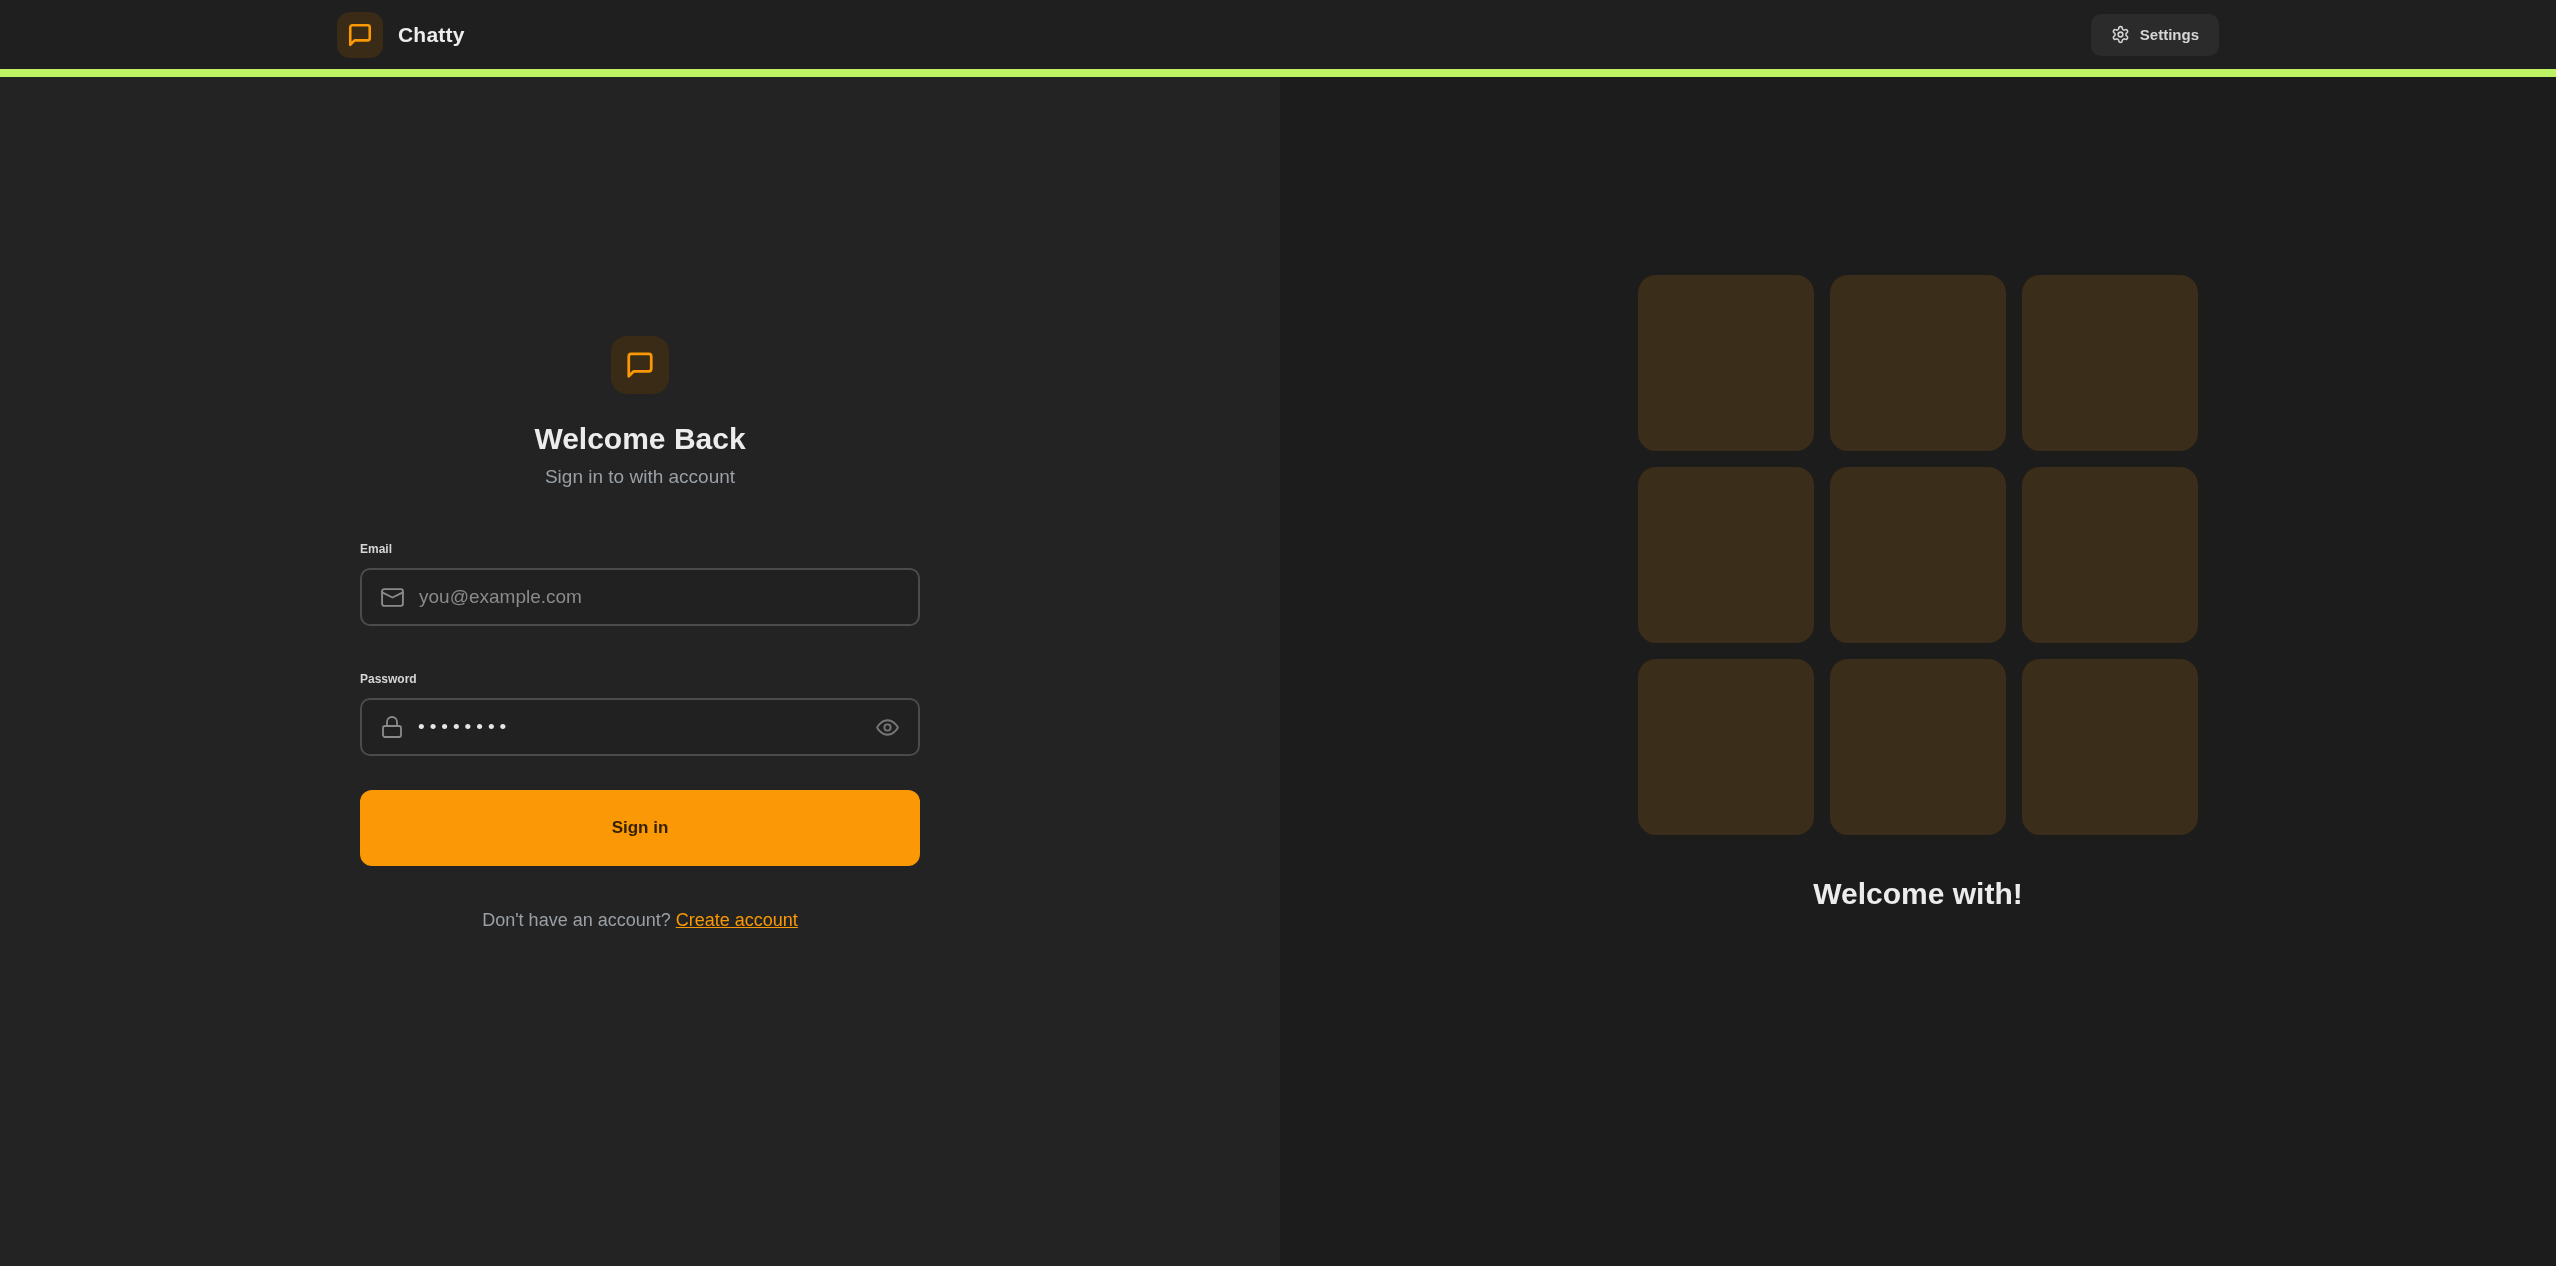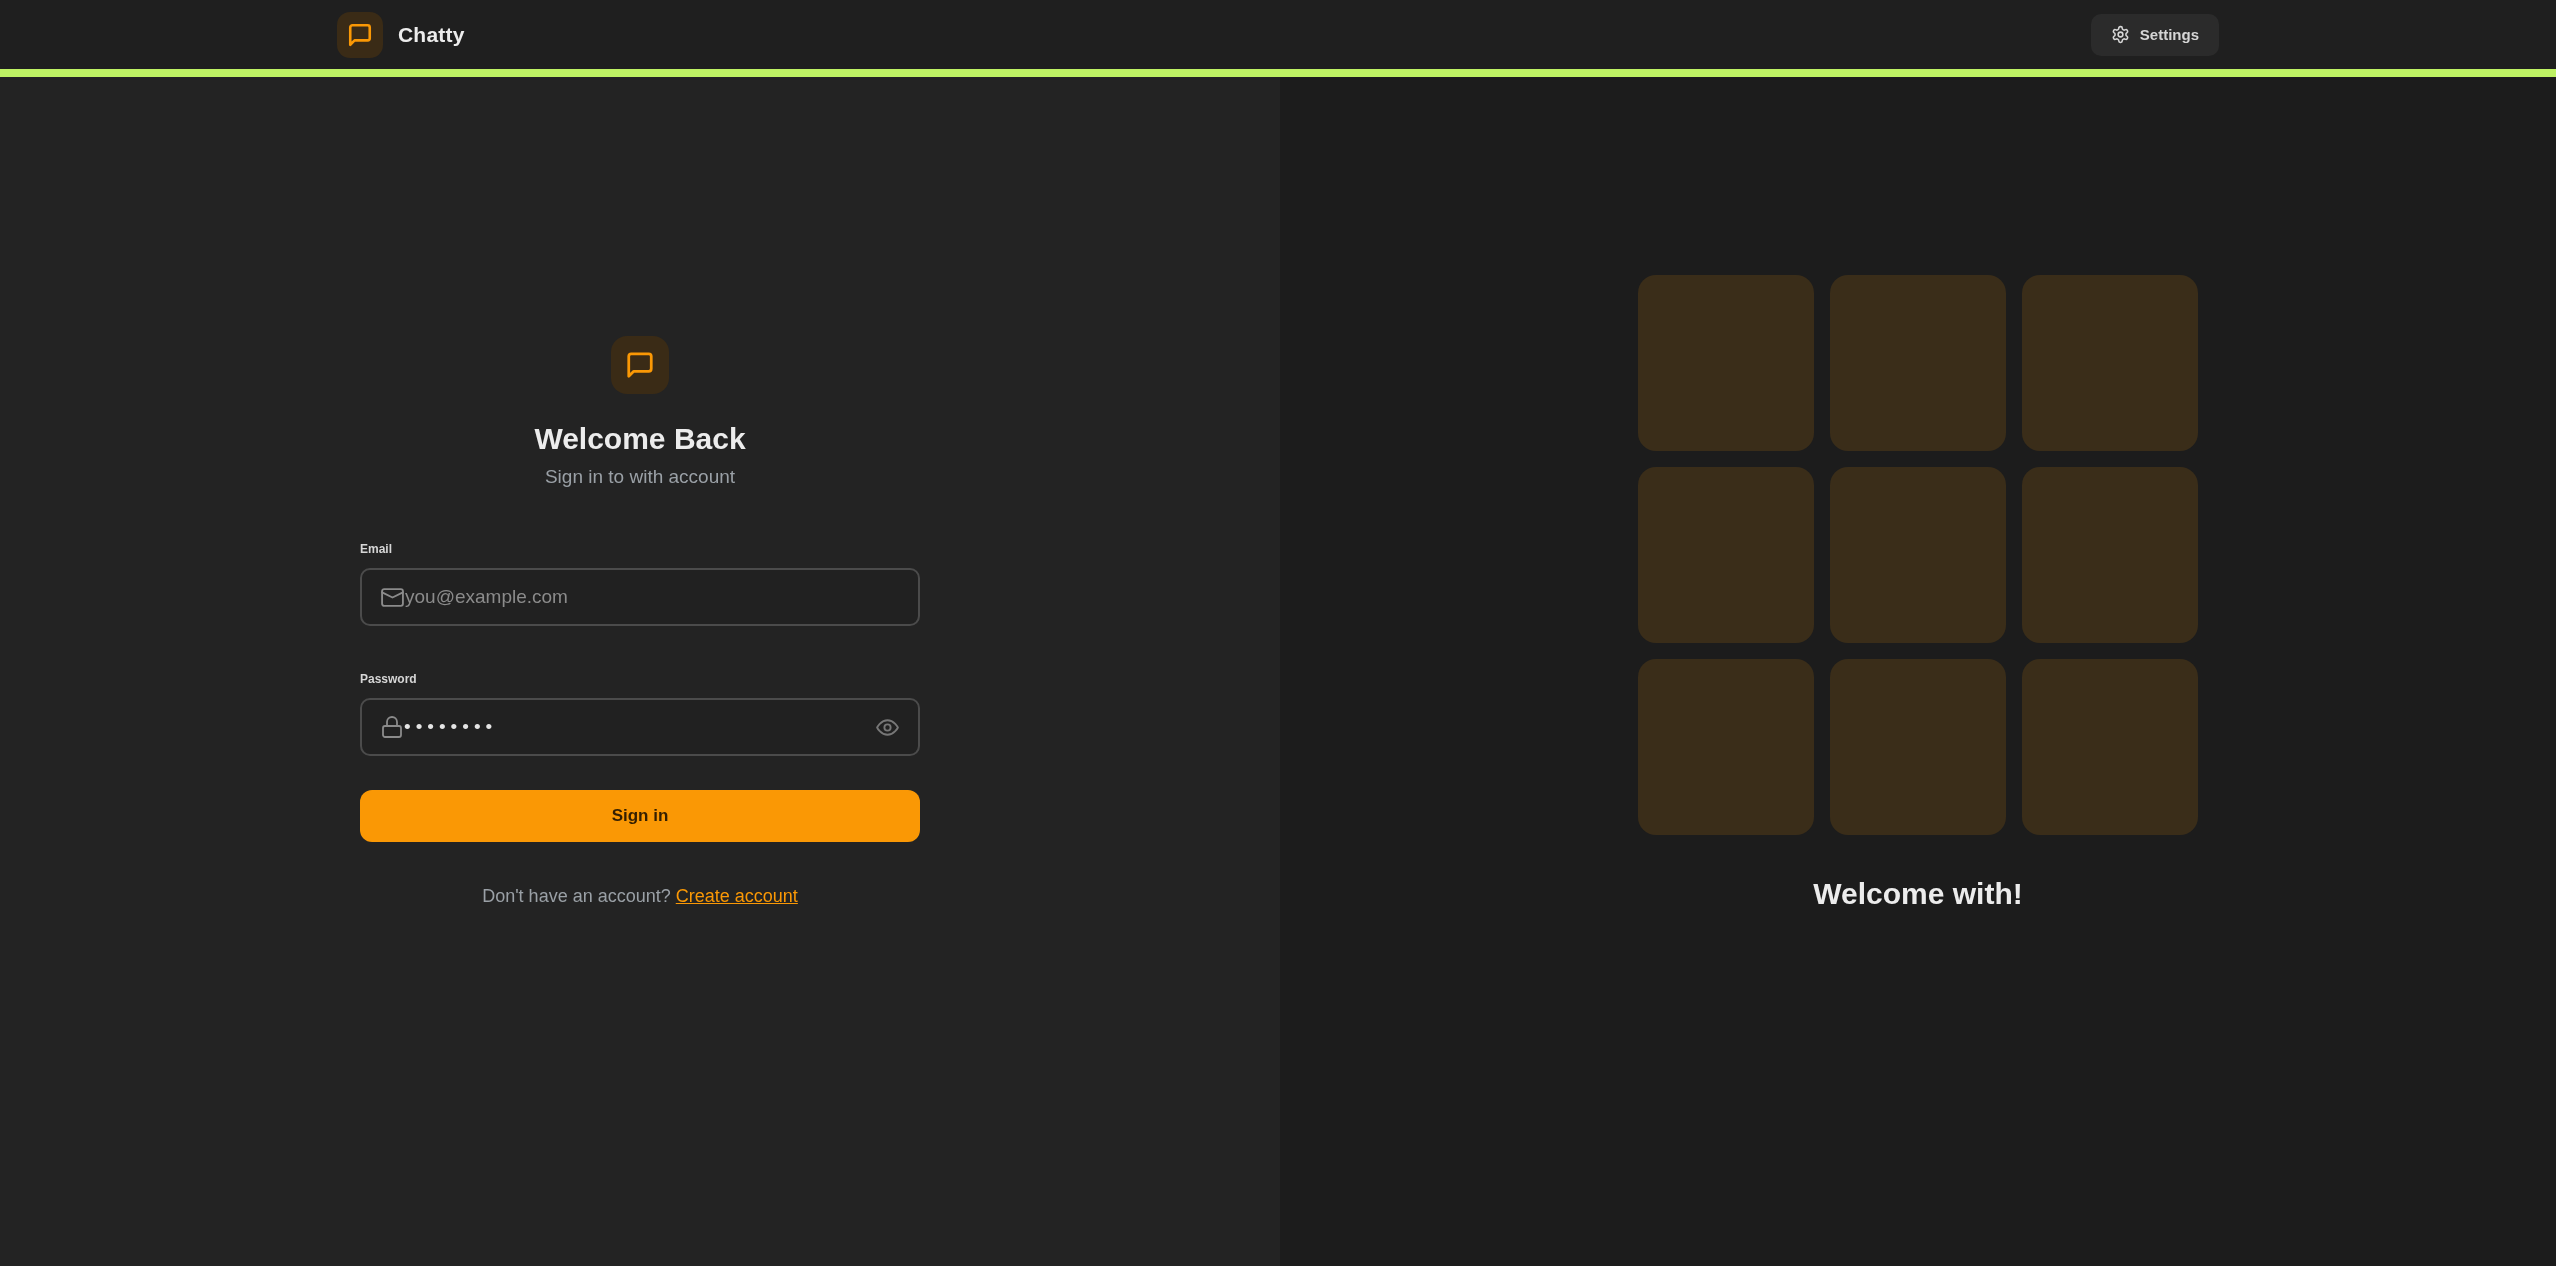--- a/index.html
+++ b/index.html
@@ -48,36 +48,36 @@
   }
   .login-title { margin-top:28px; text-align:center; font-size:30px; font-weight:bold; color:#ececec; }
   .login-subtitle { margin-top:10px; text-align:center; font-size:19px; color:var(--muted,#9aa0a6); }
 
   .form-group { margin-top:54px; }
   .form-group + .form-group { margin-top:46px; }
   .field-label { display:block; font-size:12px; font-weight:700; color:#d6d6d6; margin-bottom:12px; }
   .field {
     height:58px; border:2px solid #4b4b4b; border-radius:10px;
     background:#212121; display:flex; align-items:center;
-    padding:0 18px; gap:0;
+    padding:0 18px; gap:14px;
   }
   .field-icon { display:flex; color:#8b8b8b; flex:0 0 auto; }
   .field input {
     flex:1; min-width:0; background:transparent; border:none; outline:none;
     font-family:inherit; font-size:19px; color:#e5e5e5;
   }
   .field input::placeholder { color:#8b8b8b; opacity:1; }
   .pw-input { letter-spacing:5px; color:#d1d5db; }
   .eye-btn {
     background:none; border:none; padding:0; cursor:pointer;
     display:flex; color:#777; flex:0 0 auto;
   }
 
   .submit-btn {
-    margin-top:34px; width:100%; height:52px; border:none; border-radius:12px;
+    margin-top:34px; width:100%; height:76px; border:none; border-radius:12px;
     background:var(--accent,#fa9805); color:var(--button-text,#331f02);
     font-family:inherit; font-size:17px; font-weight:600; cursor:pointer;
   }
   .form-footer { margin-top:44px; text-align:center; font-size:18px; color:var(--muted,#9aa0a6); }
   .form-footer a { color:var(--accent,#fa9805); text-decoration:underline; cursor:pointer; }
 
   
   .promo { padding-top:198px; display:flex; flex-direction:column; align-items:center; }
   .tiles {
     display:grid; grid-template-columns:repeat(3,176px); grid-auto-rows:176px;

